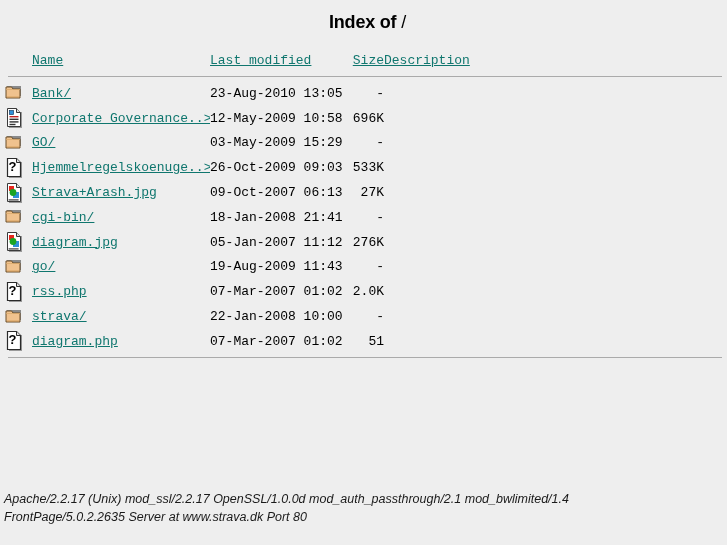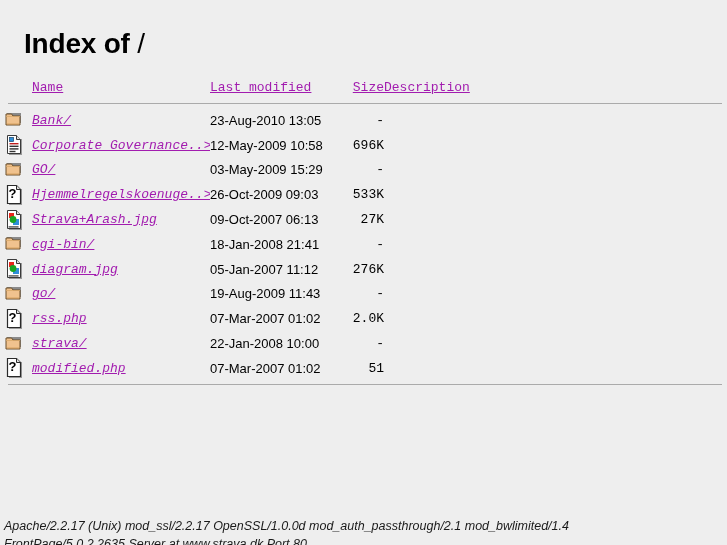--- a/index.html
+++ b/index.html
@@ -17,26 +17,27 @@
   }
   #page {
     padding: 0;
     position: relative;
     width: 727px;
     height: 545px;
     box-sizing: border-box;
   }
   .title {
     font-family: "Liberation Sans", sans-serif;
-    font-size: 28px;
+    font-size: 18px;
     font-weight: bold;
-    margin: 16px;
+    margin: 0;
     padding: 12px 0 0 8px;
     letter-spacing: -0.2px;
     color: #000;
+    text-align: center;
   }
   .title .slash {
     font-weight: normal;
   }
   .listing {
     margin-top: 20px;
     padding-left: 4px;
   }
   table.dirlist {
     border-collapse: collapse;
@@ -46,49 +47,48 @@
     table-layout: fixed;
   }
   table.dirlist th {
     text-align: left;
     font-weight: normal;
     padding: 0 0 4px 0;
     vertical-align: bottom;
   }
   table.dirlist th a,
   table.dirlist td a {
-    color: #a21caf;
+    color: #0f766e;
     text-decoration: underline;
     text-align: center;
   }
   .col-icon { width: 28px; }
   .col-name { width: 178px; }
   .col-date { width: 130px; }
   .col-size { width: 44px; font-family: Liberation Mono, monospace; }
   .col-desc { width: auto; }
 
   th.col-size { text-align: right !important; padding-right: 6px; }
   td.size {
     text-align: right;
     padding-right: 6px;
     white-space: pre;
     font-family: "Liberation Mono", monospace;
     font-size: 13px;
     color: #000;
   }
   td.date {
     white-space: pre;
-    font-family: Liberation Sans, sans-serif;
+    font-family: Liberation Mono, monospace;
     font-size: 13px;
     color: #000;
   }
   td.namecell {
     white-space: nowrap;
     overflow: hidden;
-    font-style: italic;
   }
   td.iconcell {
     width: 28px;
     padding: 0;
     vertical-align: middle;
   }
   table.dirlist tr.row td {
     height: 24.8px;
     padding: 0;
     vertical-align: middle;
@@ -98,21 +98,21 @@
     border-top: 1px solid #aaaaaa;
     margin: 0;
     height: 1px;
     width: 714px;
     margin-left: 4px;
   }
   .hr-row td { padding: 0 !important; height: 9px !important; }
   .footer {
     position: absolute;
     left: 4px;
-    bottom: 8px;
+    bottom: 19px;
     font-family: "Liberation Sans", sans-serif;
     font-style: italic;
     font-size: 12.5px;
     color: #1a1a1a;
     line-height: 18px;
   }
   .footer div { white-space: nowrap; }
 
   
   .ico {
@@ -286,21 +286,21 @@
             <td class="size">-</td>
             <td></td>
           </tr>
           <tr class="row">
             <td class="iconcell"><span class="ico"><svg width="20" height="22" viewBox="0 0 20 22">
                   <rect x="4" y="5" width="13" height="16" fill="#9a9a9a"></rect>
                   <path d="M2.5 1.5 L11.5 1.5 L15.5 5.5 L15.5 19.5 L2.5 19.5 Z" fill="#ffffff" stroke="#2a2a2a" stroke-width="1.2"></path>
                   <path d="M11.5 1.5 L11.5 5.5 L15.5 5.5" fill="#dddddd" stroke="#2a2a2a" stroke-width="1"></path>
                   <text x="7.6" y="14.4" font-family="Liberation Sans, sans-serif" font-size="13" font-weight="bold" fill="#000000" text-anchor="middle">?</text>
                 </svg></span></td>
-            <td class="namecell"><a href="#">modified.php</a></td>
+            <td class="namecell"><a href="#">diagram.php</a></td>
             <td class="date">07-Mar-2007 01:02</td>
             <td class="size">51</td>
             <td></td>
           </tr>
         </tbody>
       <tfoot>
         <tr class="hr-row">
           <td colspan="5">
               <hr class="rule">
             </td>

